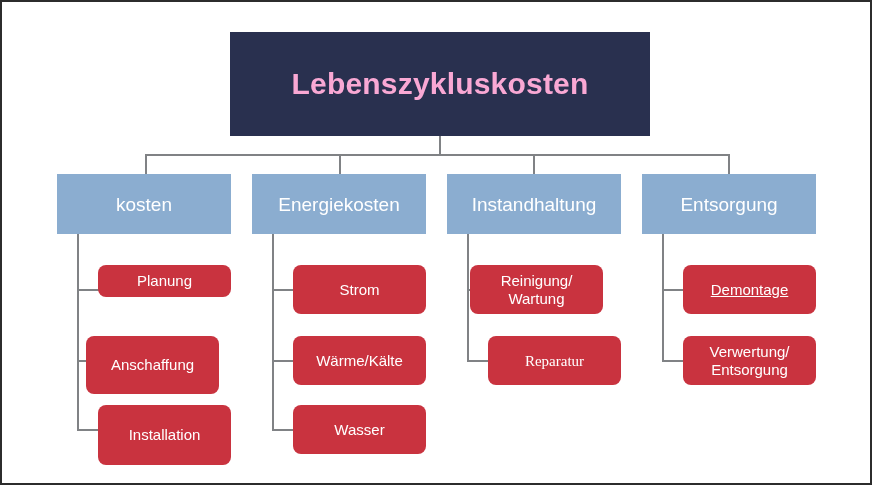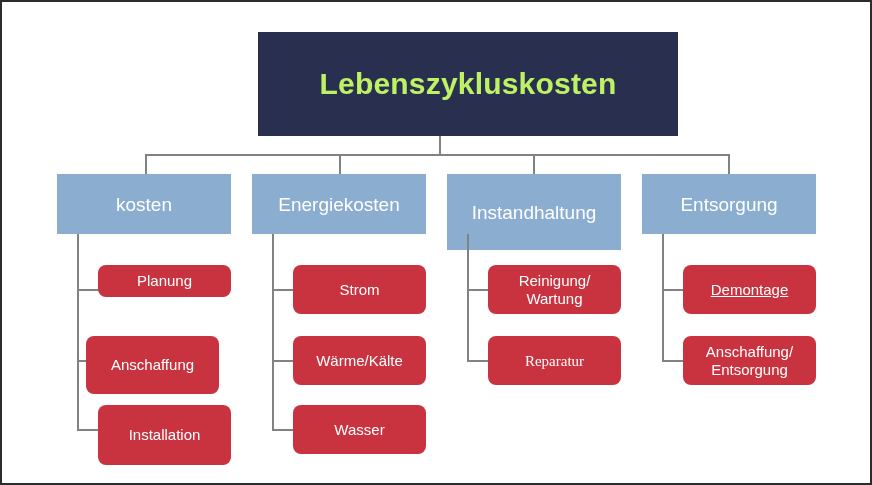--- a/index.html
+++ b/index.html
@@ -28,27 +28,26 @@
   .line.v { width: 2px; }
   .line.h { height: 2px; }
 
   
   .root-node {
     position: absolute;
     display: flex;
     align-items: center;
     justify-content: center;
     background: #29304f;
-    color: #bef264;
+    color: #f9a8d4;
     font-size: 30px;
     font-weight: bold;
     letter-spacing: 0.2px;
     text-align: center;
     box-sizing: border-box;
-    margin-left: 28px;
   }
 
   
   .cat-node {
     position: absolute;
     display: flex;
     align-items: center;
     justify-content: center;
     background: #8badd0;
     color: #ffffff;
@@ -139,30 +138,30 @@
     <span>
       <span class="nl">Wasser</span>
     </span>
   </div>
   <div class="leaf-node" style="left:291px; top:334px; width:133px; height:49px;">
     <span>
       <span class="nl">Wärme/Kälte</span>
     </span>
   </div>
 
-  <div class="cat-node" style="left:445px; top:172px; width:174px; height:76px;">
+  <div class="cat-node" style="left:445px; top:172px; width:174px; height:60px;">
     <span>
       <span class="nl">Instandhaltung</span>
     </span>
   </div>
   <div class="line v" style="left:465px; top:232px; width:2px; height:128px;"></div>
   <div class="line h" style="left:465px; top:287px; width:22px; height:2px;"></div>
   <div class="line h" style="left:465px; top:358px; width:22px; height:2px;"></div>
 
-  <div class="leaf-node" style="left:486px; top:263px; width:133px; height:49px;">
+  <div class="leaf-node" style="left:468px; top:263px; width:133px; height:49px;">
     <span>
       <span class="nl">Reinigung/</span>
       <span class="nl">Wartung</span>
     </span>
   </div>
   <div class="leaf-node" style="left:486px; top:334px; width:133px; height:49px;font-family:Liberation Serif, serif;">
     <span>
       <span class="nl">Reparatur</span>
     </span>
   </div>
@@ -176,18 +175,18 @@
   <div class="line h" style="left:660px; top:287px; width:22px; height:2px;"></div>
   <div class="line h" style="left:660px; top:358px; width:22px; height:2px;"></div>
 
   <div class="leaf-node" style="left:681px; top:263px; width:133px; height:49px;text-decoration:underline;">
     <span>
       <span class="nl">Demontage</span>
     </span>
   </div>
   <div class="leaf-node" style="left:681px; top:334px; width:133px; height:49px;">
     <span>
-      <span class="nl">Anschaffung/</span>
+      <span class="nl">Verwertung/</span>
       <span class="nl">Entsorgung</span>
     </span>
   </div>
 
 </div>
 
 </body></html>

